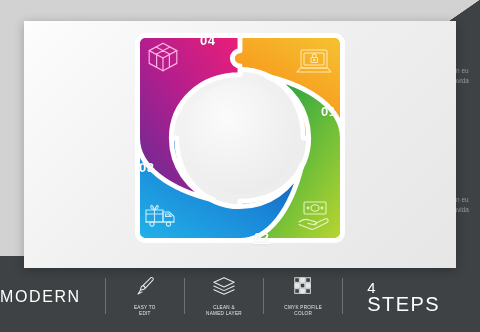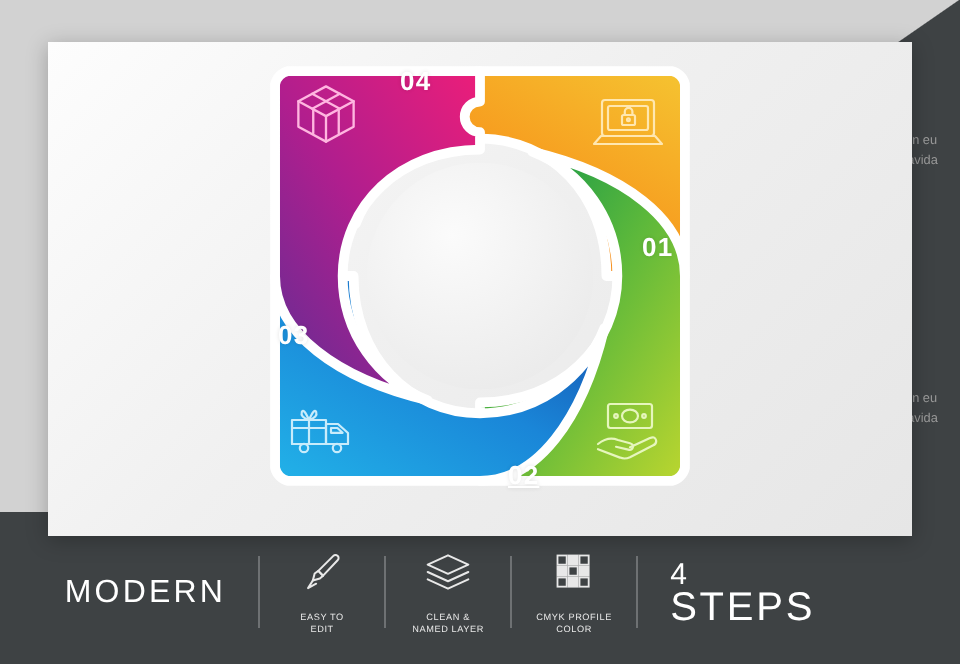--- a/index.html
+++ b/index.html
@@ -57,34 +57,34 @@
     z-index:4;
   }
   #graphic svg{display:block;width:218px;height:218px;}
 
   .num{
     position:absolute;color:#ffffff;font-size:13px;font-weight:bold;
     letter-spacing:.6px;z-index:5;
     text-shadow:0 0 2px rgba(0,0,0,.12);
   }
   #num-04{left:200px;top:33px;}
-  #num-01{left:321px;top:116px;}
+  #num-01{left:321px;top:104px;}
   #num-02{left:254px;top:230px;text-decoration:underline;}
   #num-03{left:139px;top:160px;}
 
   .q-icon{position:absolute;z-index:5;}
   #icon-04{left:146px;top:40px;}
   #icon-01{left:296px;top:46px;}
   #icon-02{left:296px;top:198px;}
   #icon-03{left:143px;top:199px;}
 
   
   #footer{
     position:absolute;left:0;bottom:0;width:440px;height:72px;
-    z-index:6;display:flex;align-items:center;justify-content:center;
+    z-index:6;display:flex;align-items:center;justify-content:space-between;
     gap:0;
   }
   #brand{
     color:#ffffff;font-size:16px;line-height:19px;letter-spacing:1.6px;
     text-align:right;padding-right:16px;font-weight:400;
   }
   .divider{width:1px;height:36px;background:#6e7173;flex:0 0 auto;}
   .feat{
     display:flex;flex-direction:column;align-items:center;justify-content:center;
     width:62px;color:#e8e8e8;

